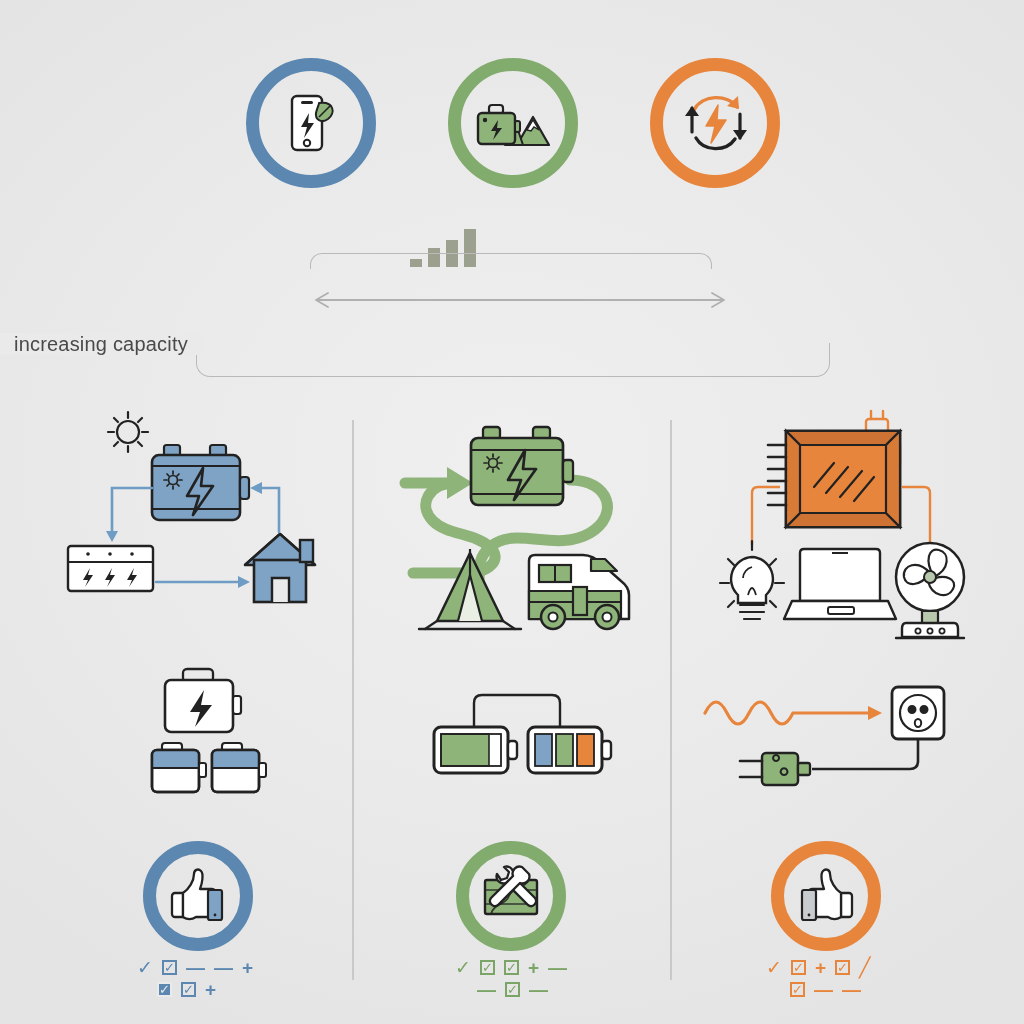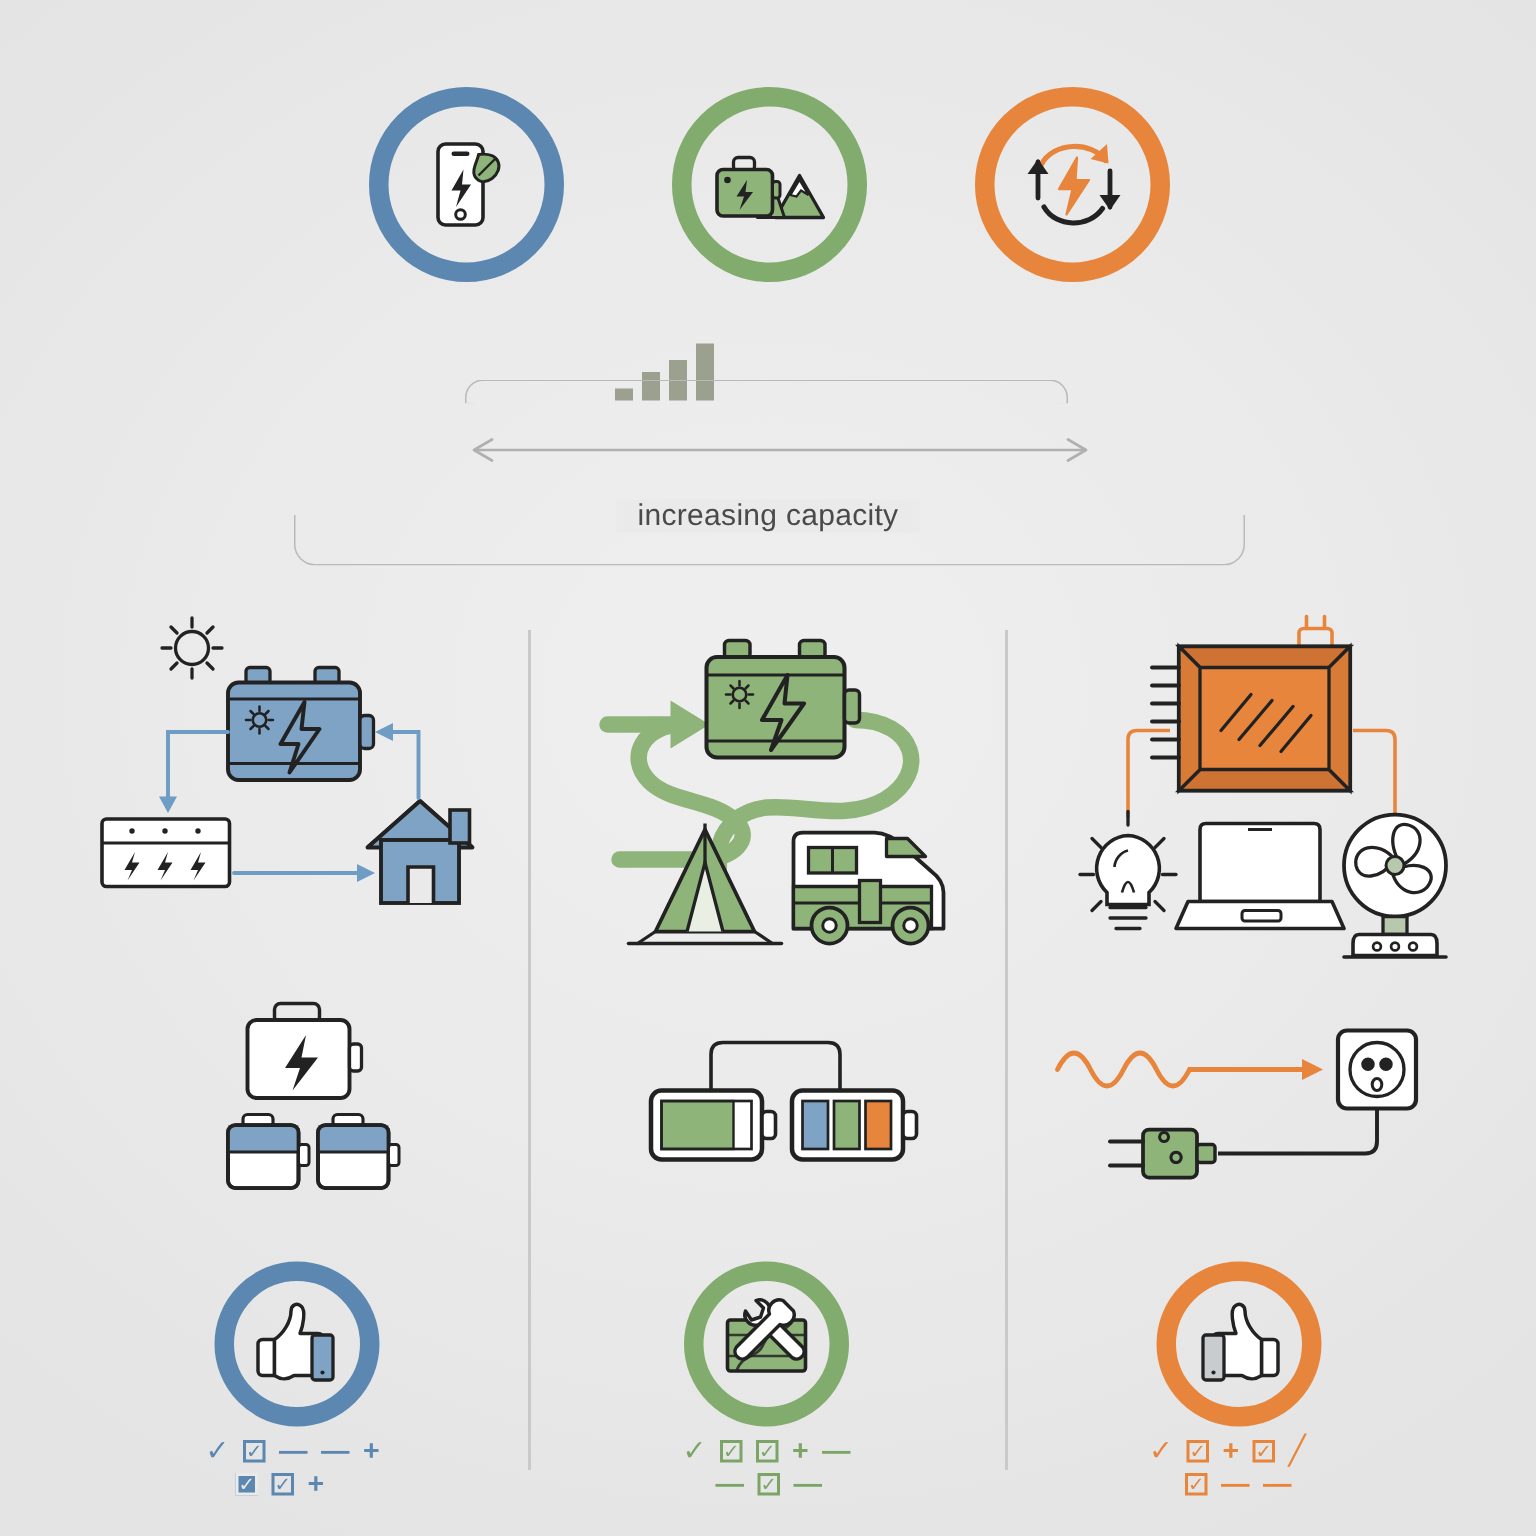--- a/index.html
+++ b/index.html
@@ -32,21 +32,21 @@
     border-radius:12px 12px 0 0;
     height:16px;
   }
   .bracket-bot{
     position:absolute;box-sizing:border-box;
     border:1.6px solid #b9b9b9;border-top:none;
     border-radius:0 0 14px 14px;
     height:34px;
   }
   .cap-label{
-    position:absolute;left:0;right:0;text-align:center;
+    position:absolute;left:0;right:0;text-align:left;
     font-size:20px;color:#4a4a4a;letter-spacing:.2px;
     background:transparent;
   }
   .cap-label span{background:#eaeaea;padding:0 14px;}
 
   .bars{position:absolute;display:flex;align-items:flex-end;gap:6px;}
   .bar{background:#9ba08f;width:12px;}
 
   
   .divider{position:absolute;width:1.5px;background:#c9c9c9;}

